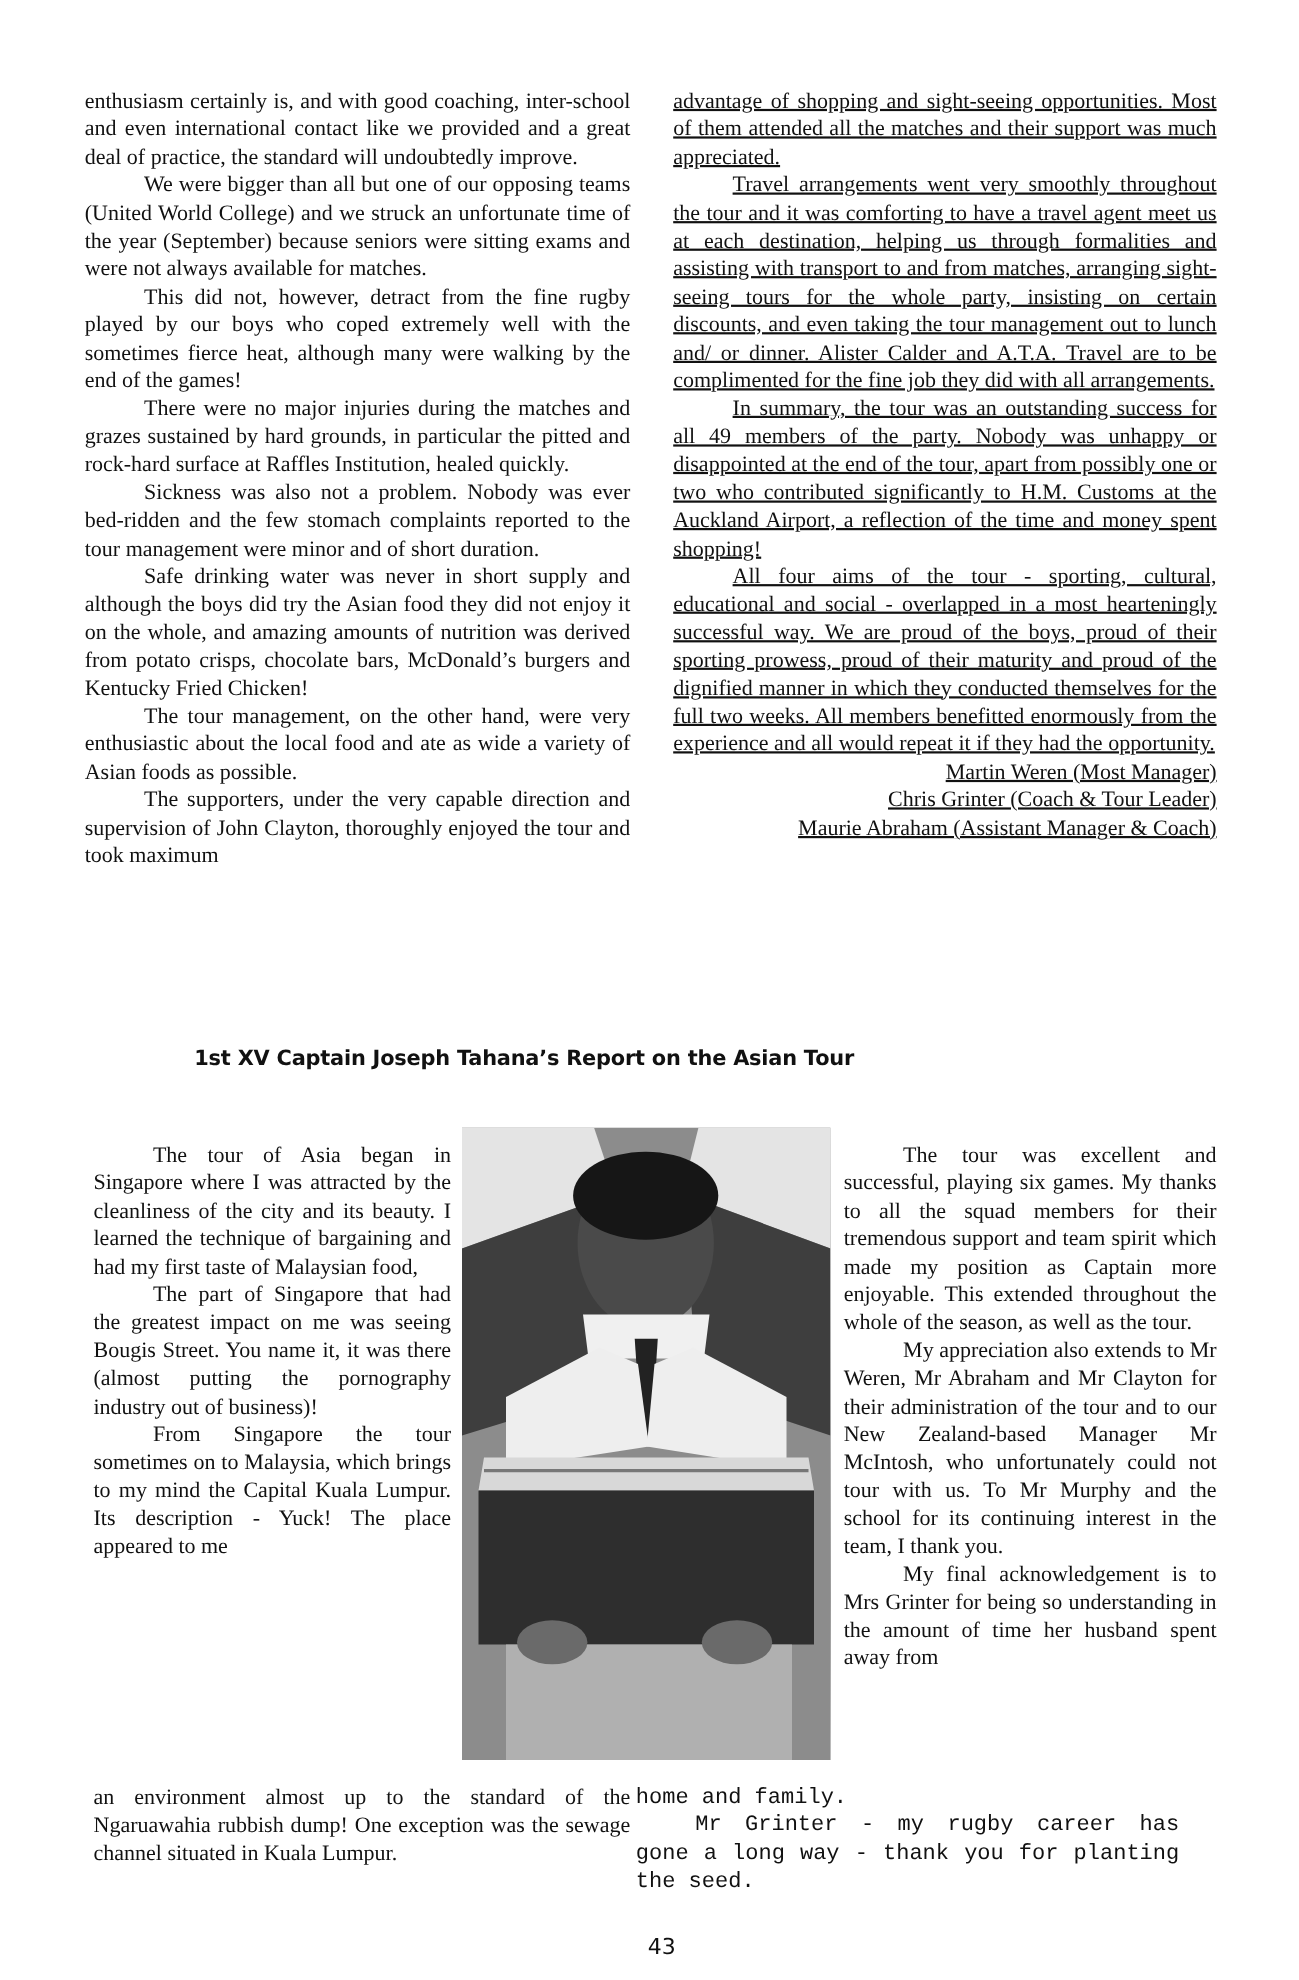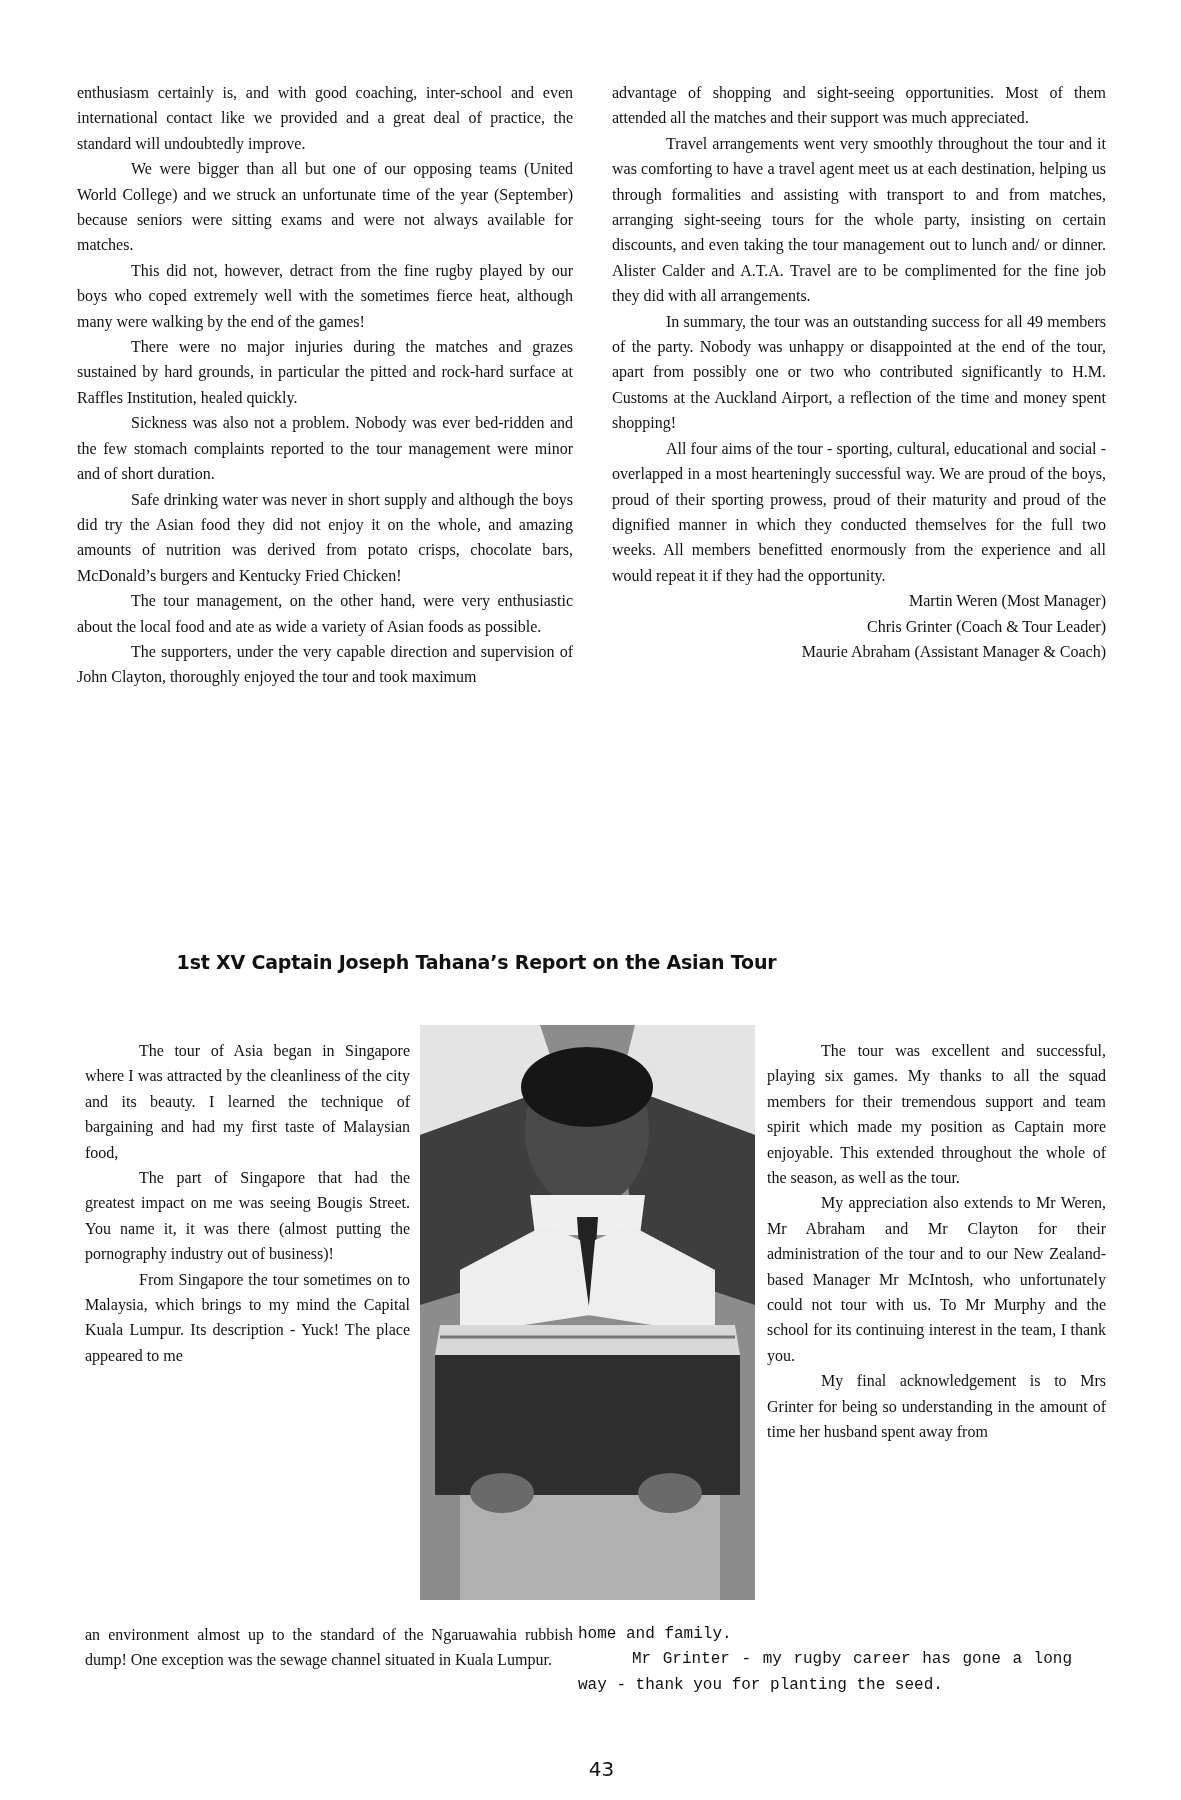--- a/index.html
+++ b/index.html
@@ -1,22 +1,22 @@
 <!DOCTYPE html>
 <html><head>
   <meta charset="utf-8">
   <style>
     html, body { margin: 0; padding: 0; background: #ffffff; }
     body { width: 1181px; height: 1800px; position: relative; overflow: hidden;
            font-family: "Liberation Serif", "DejaVu Serif", serif; color: #111; }
-    .col { position: absolute; font-size: 16px; line-height: 25.4px; text-align: justify; }
+    .col { position: absolute; font-size: 20px; line-height: 25.4px; text-align: justify; }
     .col p { margin: 0; text-indent: 54px; }
     .col p.noindent { text-indent: 0; }
     #col-left-top { left: 77px; top: 80px; width: 496px; }
-    #col-right-top { left: 612px; top: 80px; width: 494px; }
+    #col-right-top { left: 612px; top: 80px; width: 494px; text-decoration: underline; }
     .sig { text-align: right; text-indent: 0 !important; }
     #section-title { position: absolute; left: 0; width: 953px; top: 951px; text-align: center;
       font-family: "DejaVu Sans", "Liberation Sans", sans-serif; font-weight: bold; font-size: 19px; letter-spacing: -0.2px; }
     #col-left-bottom { left: 85px; top: 1038px; width: 325px; }
     #col-right-bottom { left: 767px; top: 1038px; width: 339px; }
     #bottom-left-wide { left: 85px; top: 1622px; width: 488px; }
     #bottom-right-wide { left: 578px; top: 1622px; width: 494px; font-family: Liberation Mono, monospace; }
     #photo { position: absolute; left: 420px; top: 1025px; width: 335px; height: 575px;
       background: linear-gradient(180deg, #cfcfcf 0%, #9a9a9a 30%, #5e5e5e 55%, #3a3a3a 75%, #8a8a8a 100%);
       overflow: hidden; }

